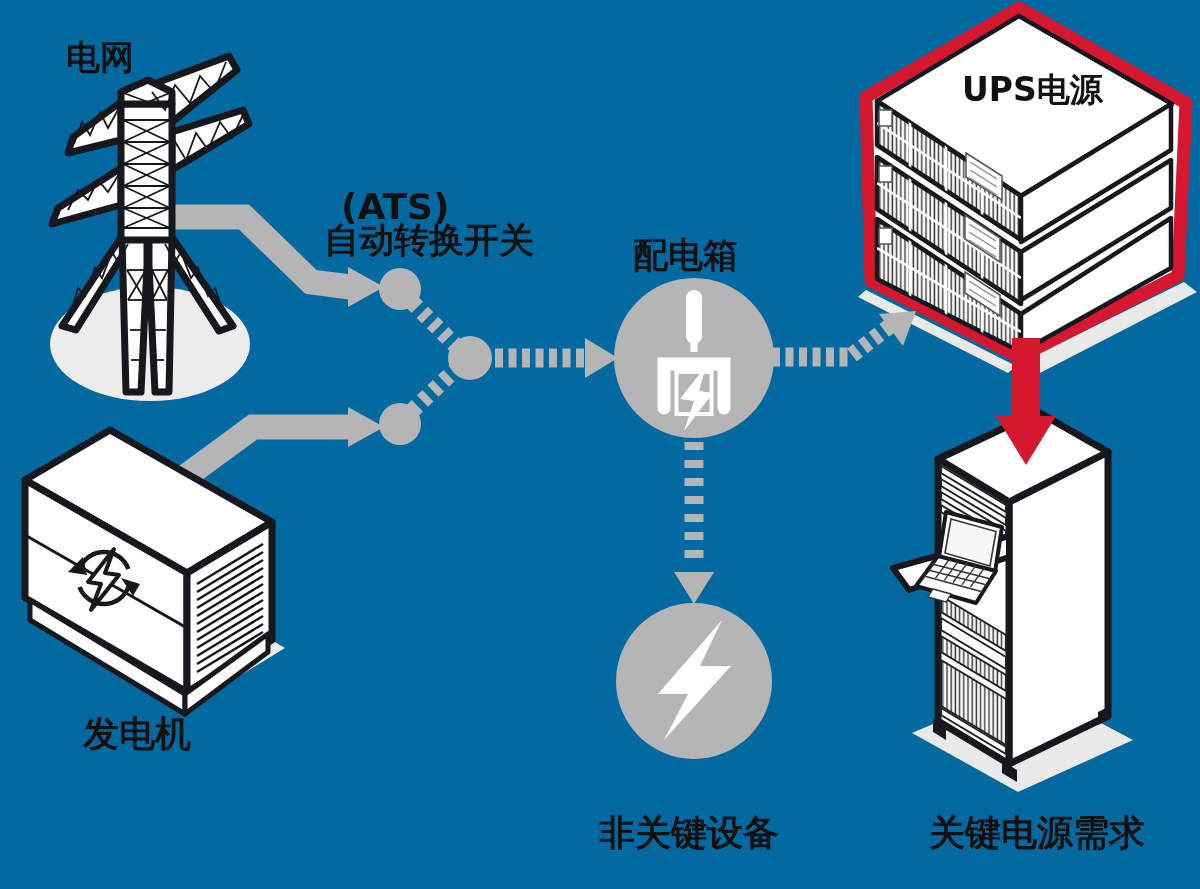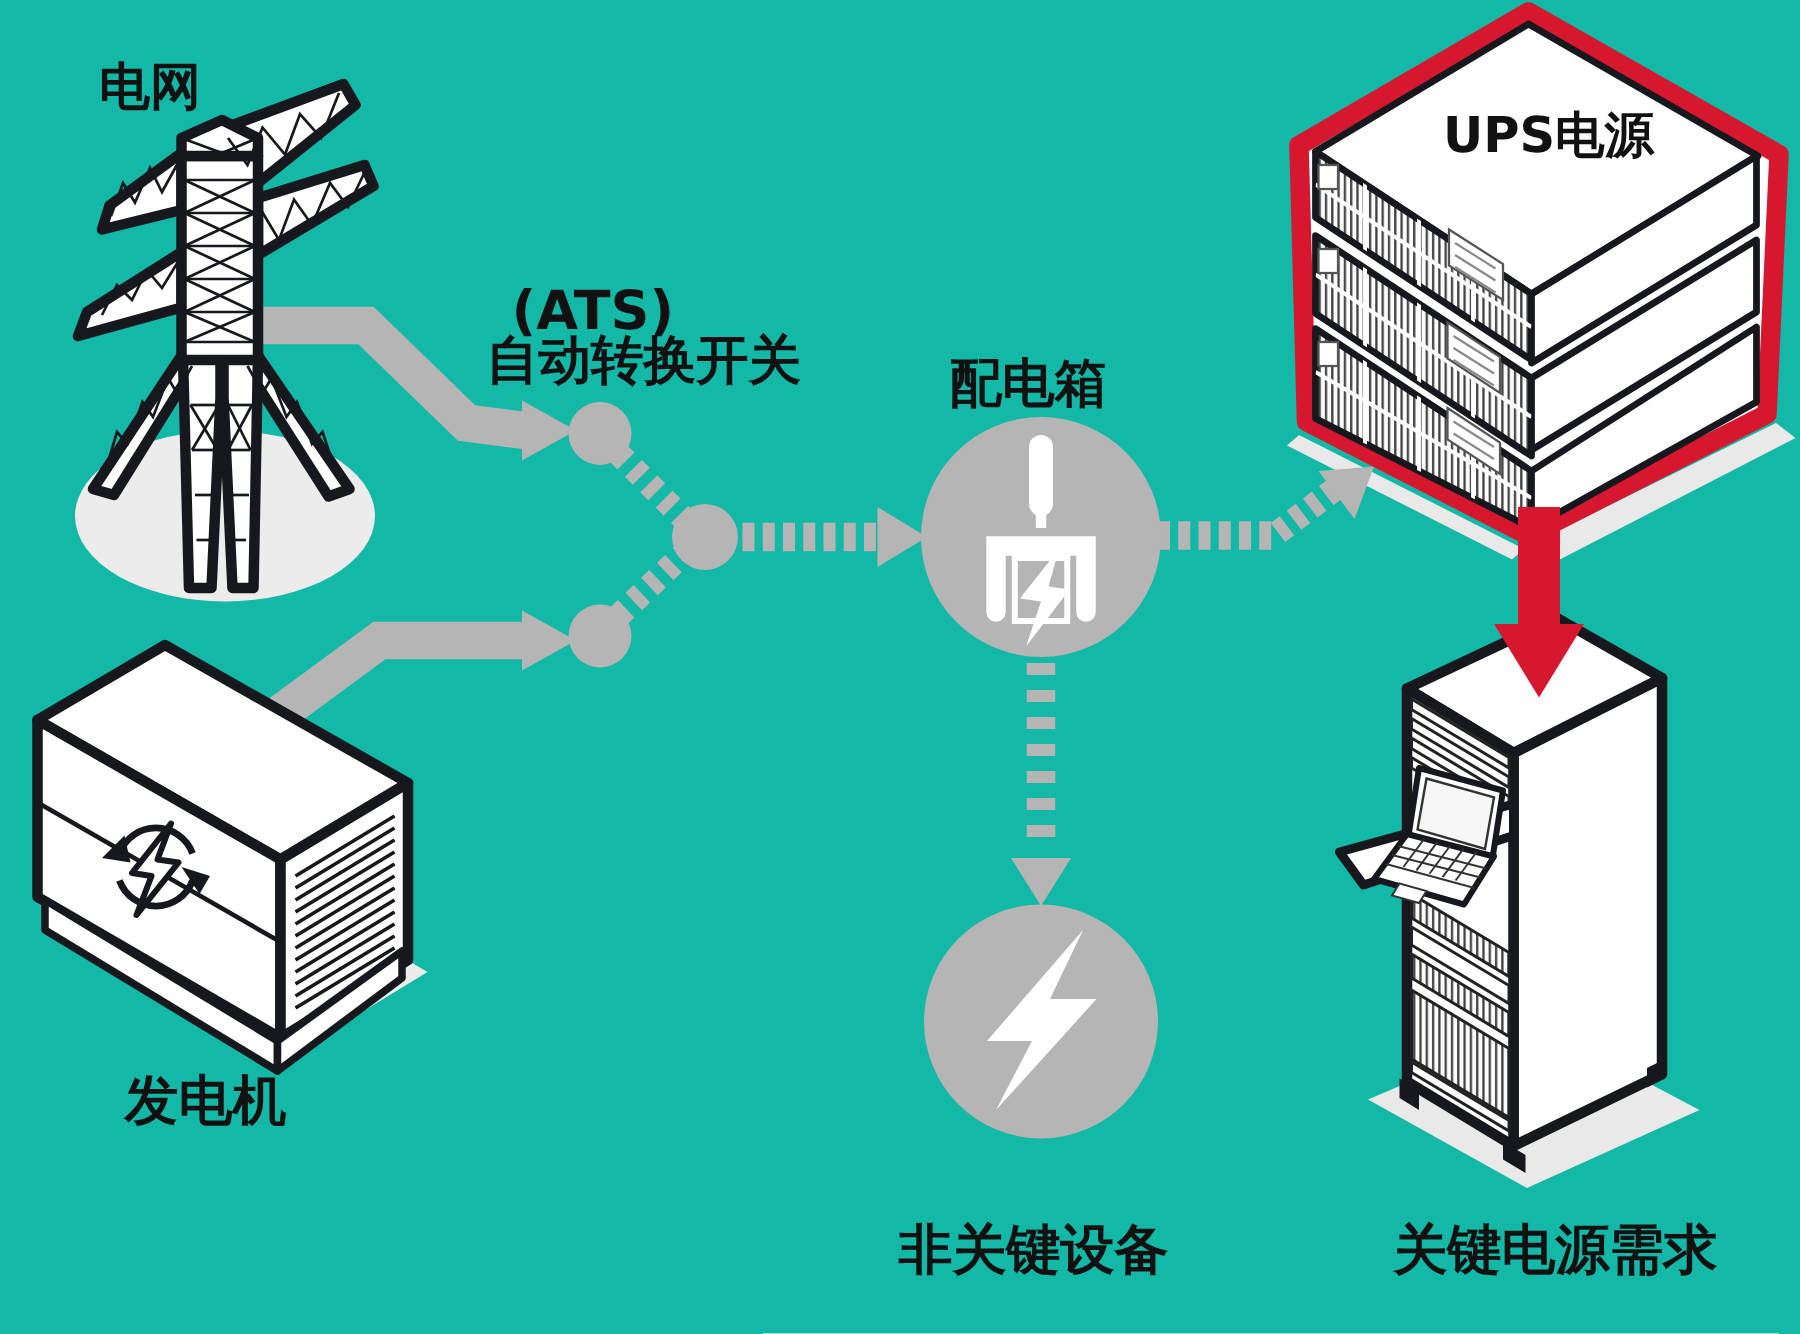--- a/index.html
+++ b/index.html
@@ -1,19 +1,19 @@
 <!DOCTYPE html>
 <html style="--red: #d5182f; --gray: #b5b5b5; --shadow: #ececec; --soft: #e9e9e9; --ink: #16181d;"><head>
 <meta charset="utf-8">
 <style>
   :root{
     --red:#d5182f; --gray:#b5b5b5; --shadow:#ececec; --soft:#e9e9e9; --ink:#16181d;
   }
   html,body{margin:0;padding:0;background:#fff;}
-  .stage{position:relative;width:1200px;height:889px;background:#14b8a6;overflow:hidden;
+  .stage{position:relative;width:1200px;height:889px;background:#0369a1;overflow:hidden;
          font-family:"DejaVu Sans","Liberation Sans",sans-serif;}
   svg{display:block}
   .f-gray{fill:var(--gray)}
   .f-shadow{fill:var(--shadow)}
   .f-soft{fill:var(--soft)}
   .f-red{fill:var(--red)}
   .f-ink{fill:var(--ink)}
   .outline{fill:#fff;stroke:var(--ink);stroke-linejoin:round}
   .thin{stroke:var(--ink);fill:none;stroke-width:1.8}
   .dash{stroke:var(--gray);fill:none}

